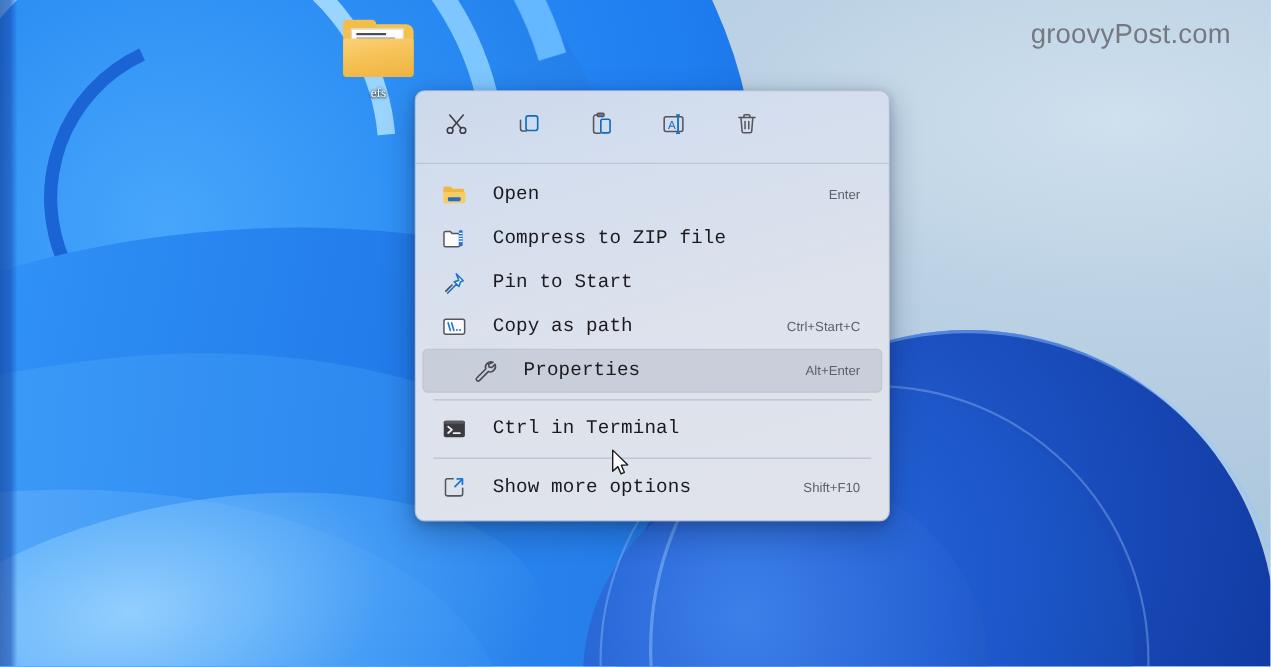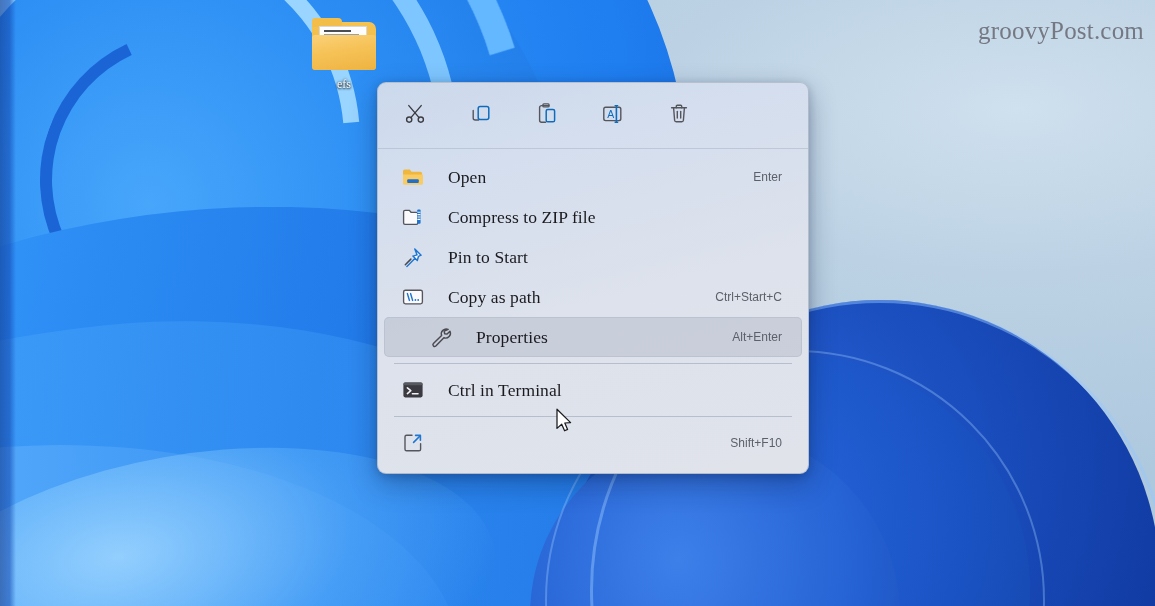--- a/index.html
+++ b/index.html
@@ -107,22 +107,22 @@
     transform:rotate(-10deg);
   }
   .edge-dark {
     position:absolute; left:0; top:0; width:16px; height:606px;
     background:linear-gradient(90deg,#0c2f86 0%,#1247b0 60%,rgba(18,71,176,0) 100%);
     opacity:.55;
   }
 
   
   .watermark {
-    position:absolute; right:11px; top:17px;
-    font-family:Liberation Serif, serif;
+    position:absolute; right:36px; top:17px;
+    font-family:Liberation Sans, sans-serif;
     font-size:25px; color:#6b6b74; opacity:.88;
     letter-spacing:.2px; white-space:nowrap;
   }
 
   
   .desk-icon {
     position:absolute; left:300px; top:18px; width:88px;
     display:flex; flex-direction:column; align-items:center;
   }
   .folder {
@@ -180,21 +180,21 @@
     position:relative; height:40px; display:flex; align-items:center;
     border-radius:5px; padding:0 12px 0 16px;
   }
   .mi.sel { background:rgba(118,128,150,.20); box-shadow:inset 0 0 0 1px rgba(150,160,180,.25);padding-left:44px; }
   .mi-icon {
     width:26px; height:26px; display:flex; align-items:center; justify-content:center;
     flex:0 0 26px; margin-right:22px;
   }
   .mi-label {
     font-size:17.5px; color:#1b1b1f; letter-spacing:.1px;
-    font-family:Liberation Serif, serif;
+    font-family:Liberation Mono, monospace;
   }
   .mi-accel {
     margin-left:auto; font-size:12px; color:#5c6069;
     padding-right:8px; white-space:nowrap;
   }
   .sep { height:1px; background:rgba(150,160,180,.55); margin:6px 10px; }
 
   
   .cursor { position:absolute; left:556px; top:408px; width:18px; height:26px; }
 </style>
@@ -391,20 +391,21 @@
       <div class="sep"></div>
 
       <div class="mi">
         <span class="mi-icon">
           <svg width="24" height="24" viewBox="0 0 24 24" fill="none">
             <path d="M11 4.2H5.6A1.6 1.6 0 0 0 4 5.8v12.4a1.6 1.6 0 0 0 1.6 1.6H18a1.6 1.6 0 0 0 1.6-1.6v-5.4" stroke="#55555c" stroke-width="1.4" stroke-linecap="round"></path>
             <path d="M12.6 11.4l6.6-6.6" stroke="#1f76d2" stroke-width="1.6" stroke-linecap="round"></path>
             <path d="M14.6 4.4h4.8v4.8" stroke="#1f76d2" stroke-width="1.6" stroke-linecap="round" stroke-linejoin="round"></path>
           </svg>
         </span>
+        <span class="mi-label">Show more options</span>
         <span class="mi-accel">Shift+F10</span>
       </div>
 
     </div>
   </div>
 
   <div class="cursor">
     <svg width="18" height="26" viewBox="0 0 18 26">
       <path d="M1 1.2 L1 20.4 L5.7 16.2 L8.6 22.8 L11.6 21.4 L8.8 15 L14.6 14.6 Z" fill="#ffffff" stroke="#1b1b1f" stroke-width="1.25" stroke-linejoin="round"></path>
     </svg>

